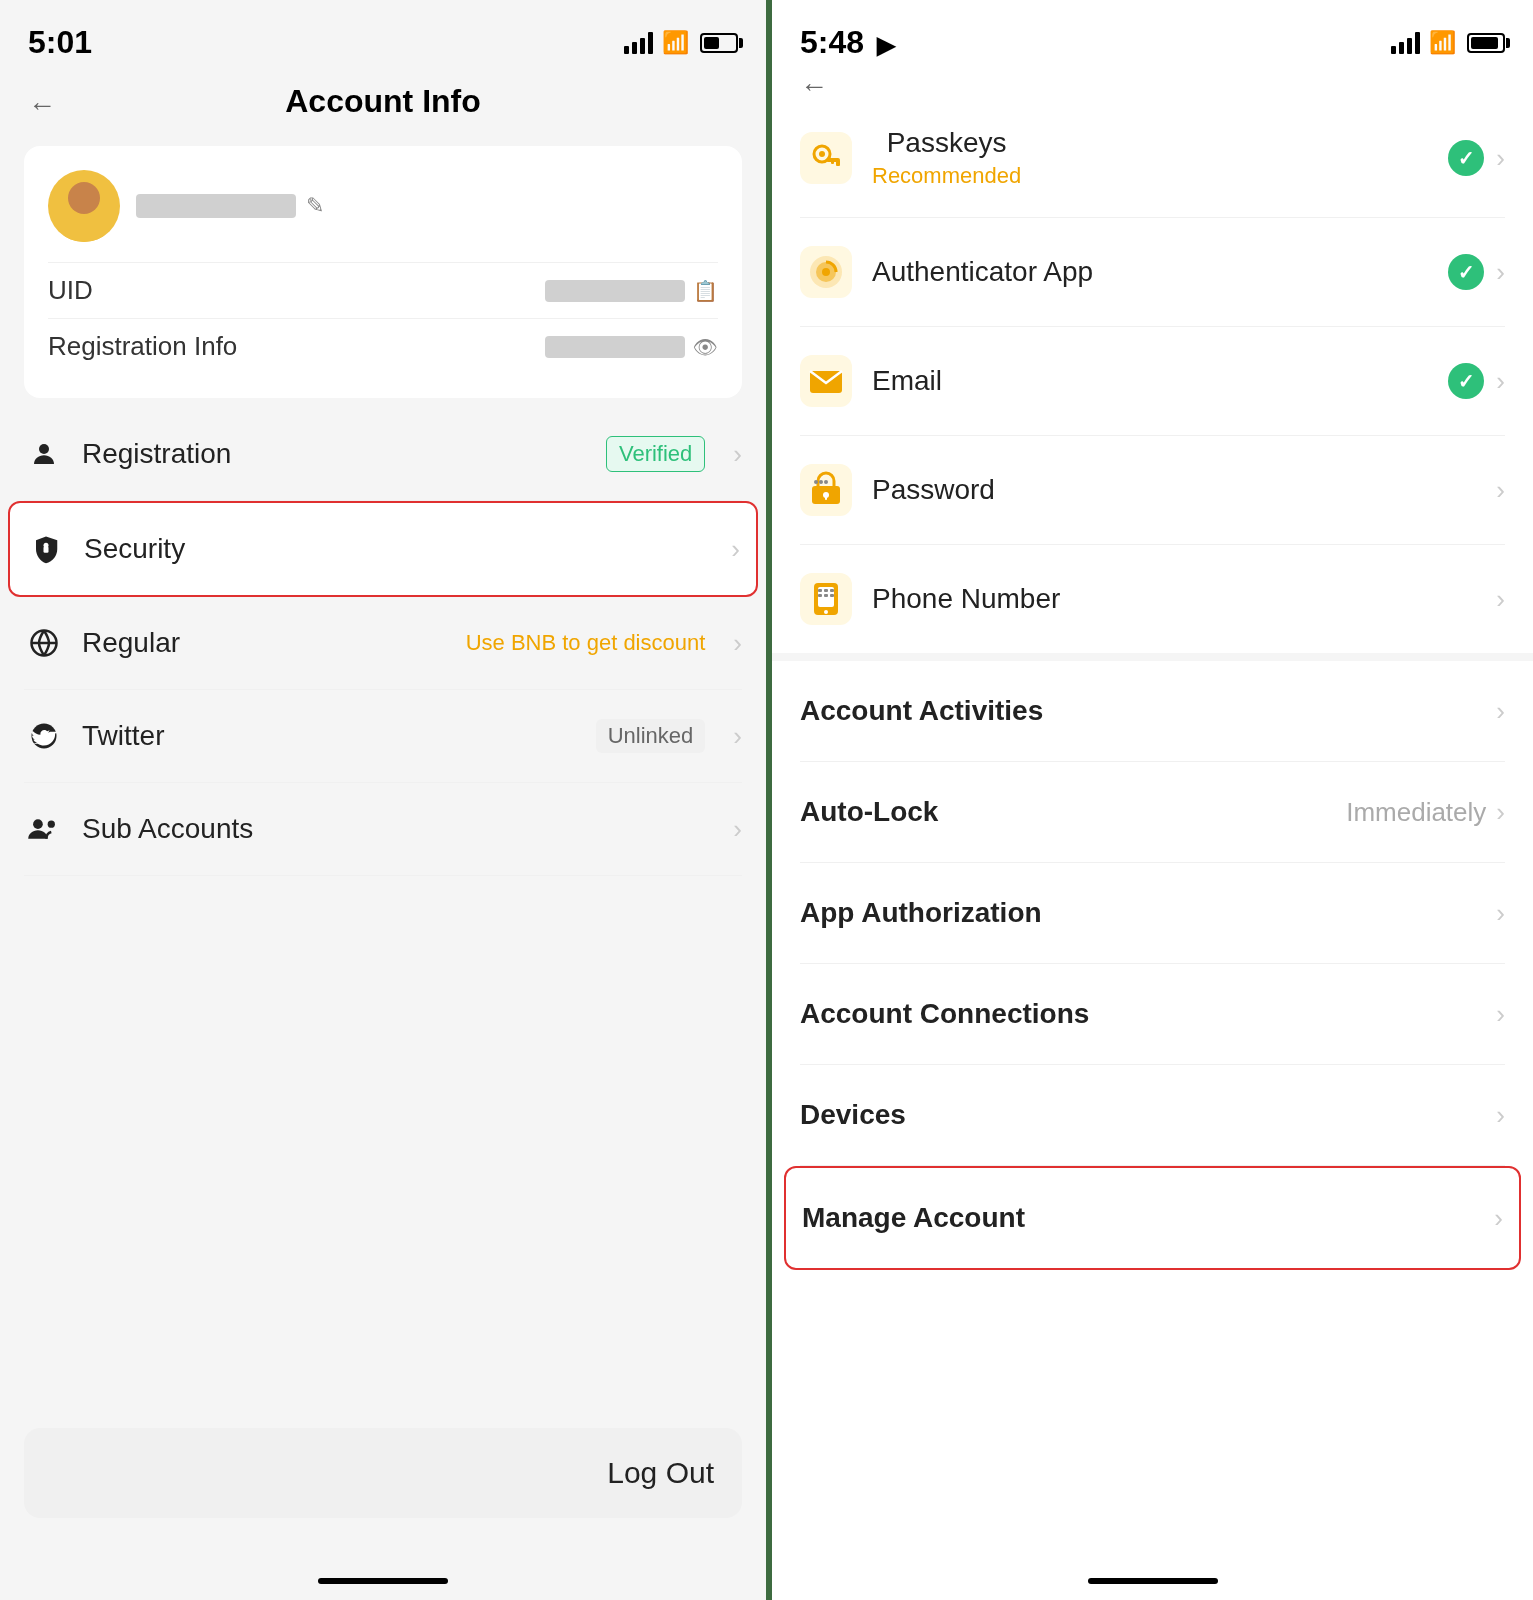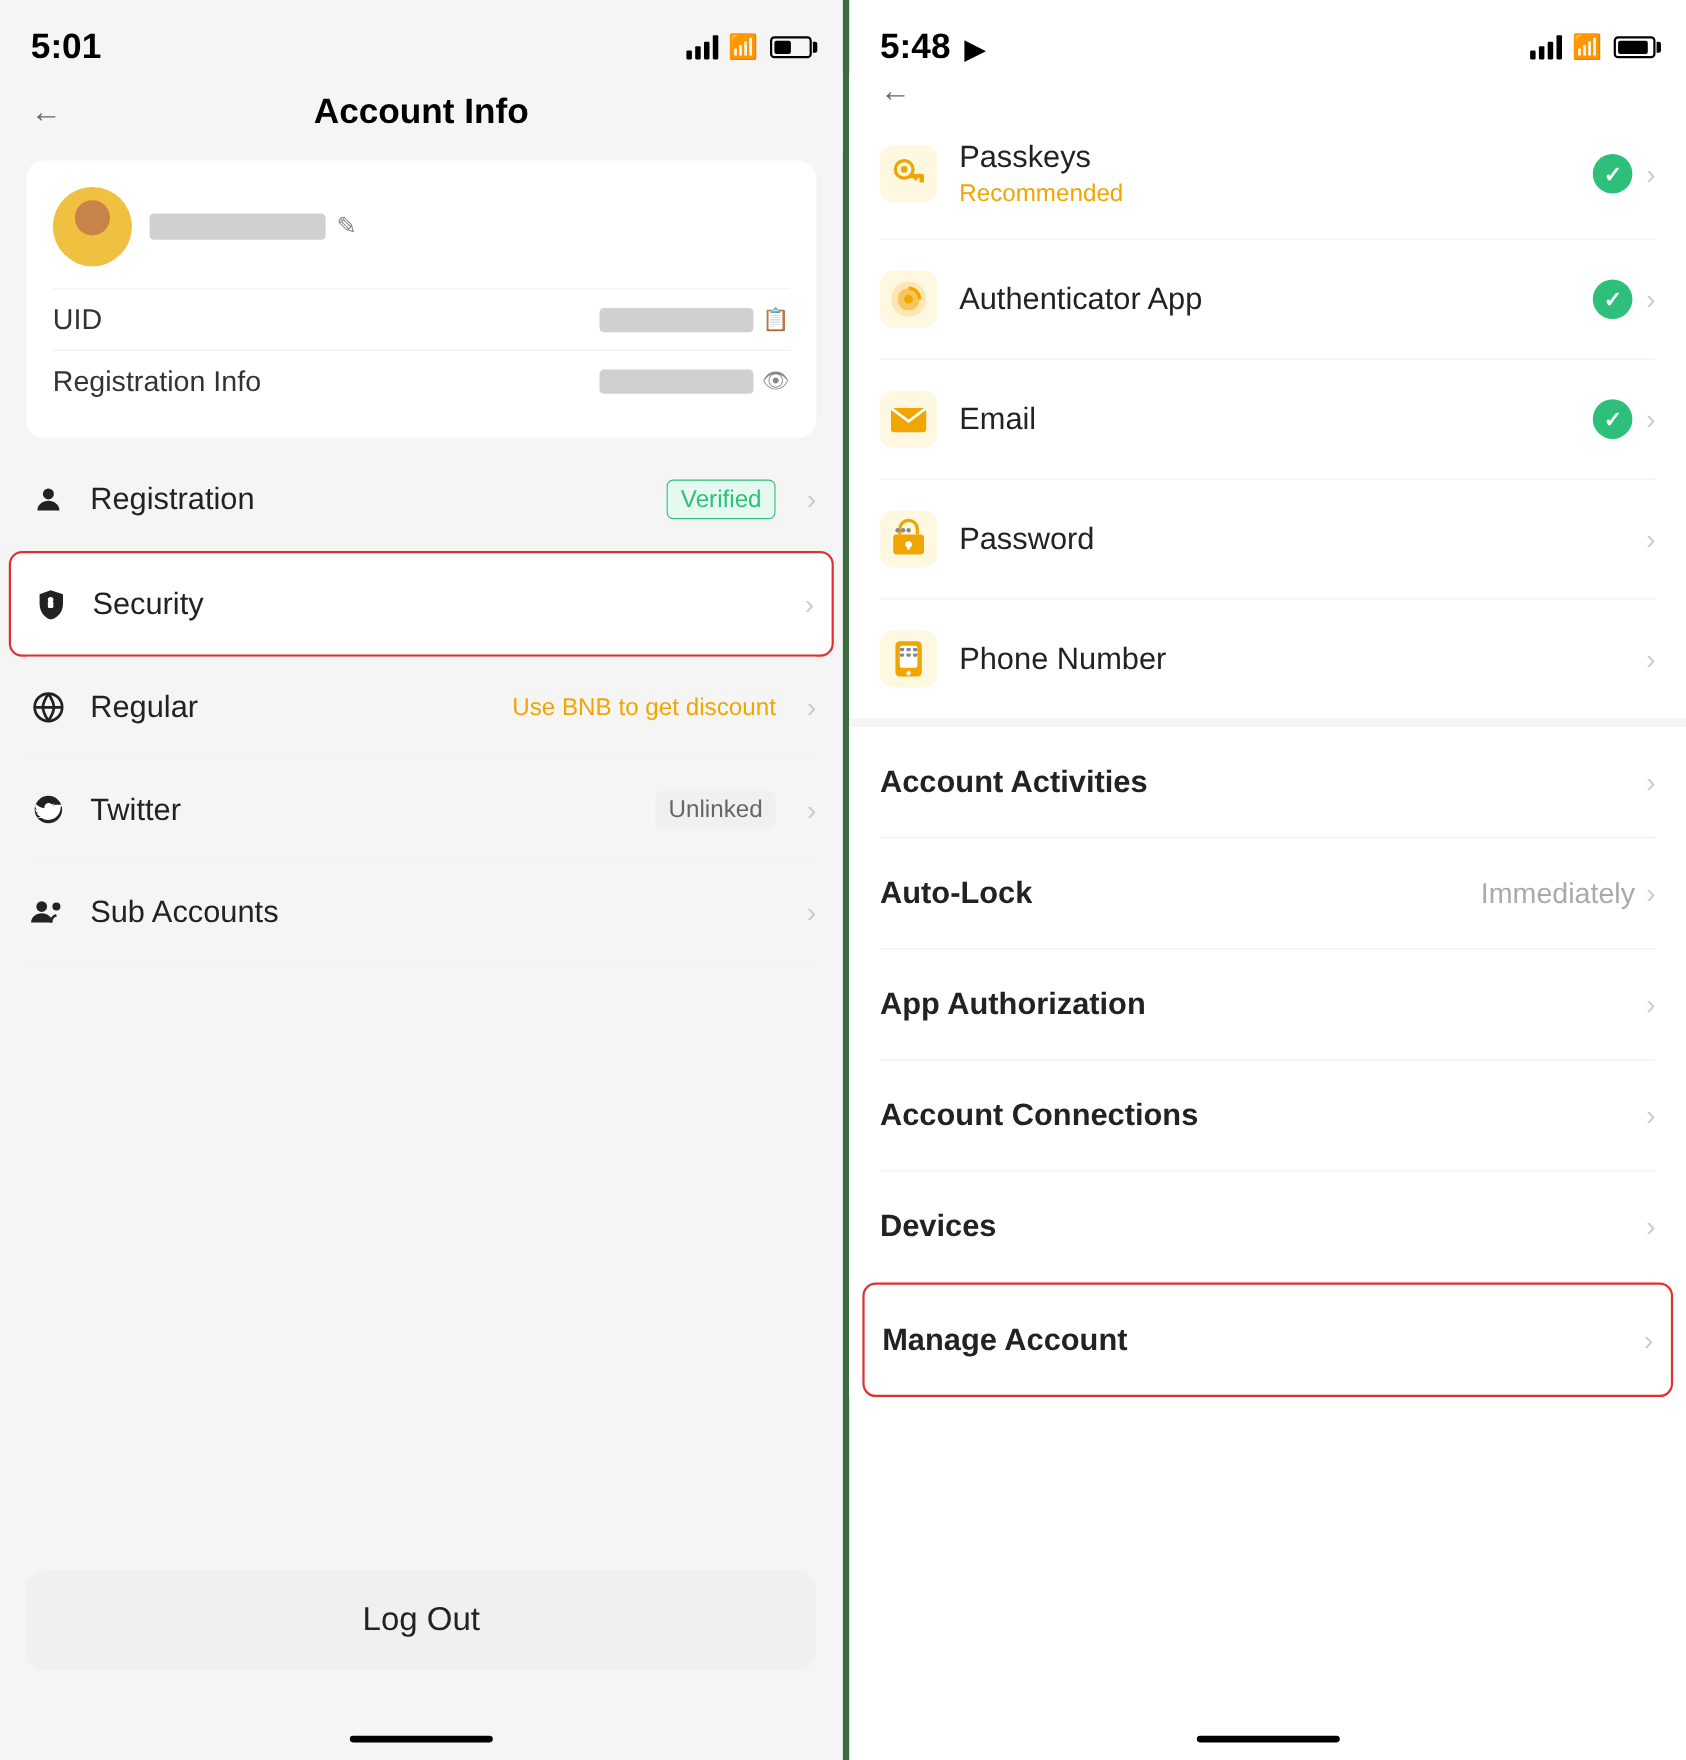--- a/index.html
+++ b/index.html
@@ -287,21 +287,21 @@
     .logout-btn {
       width: 100%;
       background: #f0f0f0;
       border: none;
       border-radius: 16px;
       padding: 28px;
       font-size: 30px;
       font-weight: 500;
       color: #222;
       cursor: pointer;
-      text-align: center;
+      text-align: right;
     }
     .home-indicator {
       width: 130px;
       height: 6px;
       background: #000;
       border-radius: 3px;
       margin: 0 auto 16px;
     }
 
     
@@ -320,20 +320,21 @@
       display: flex;
       align-items: center;
       justify-content: space-between;
       padding: 28px 0;
       border-bottom: 1px solid #f0f0f0;
     }
     .security-item-left {
       display: flex;
       align-items: center;
       gap: 20px;
+      text-align: center;
     }
     .sec-icon {
       width: 52px;
       height: 52px;
       display: flex;
       align-items: center;
       justify-content: center;
       border-radius: 12px;
       font-size: 28px;
     }

